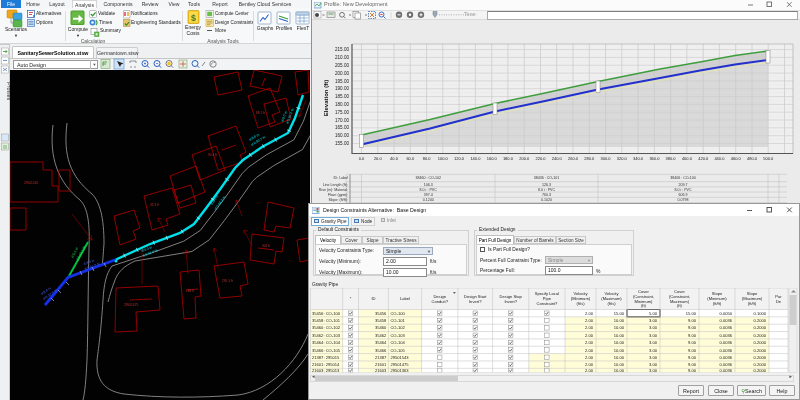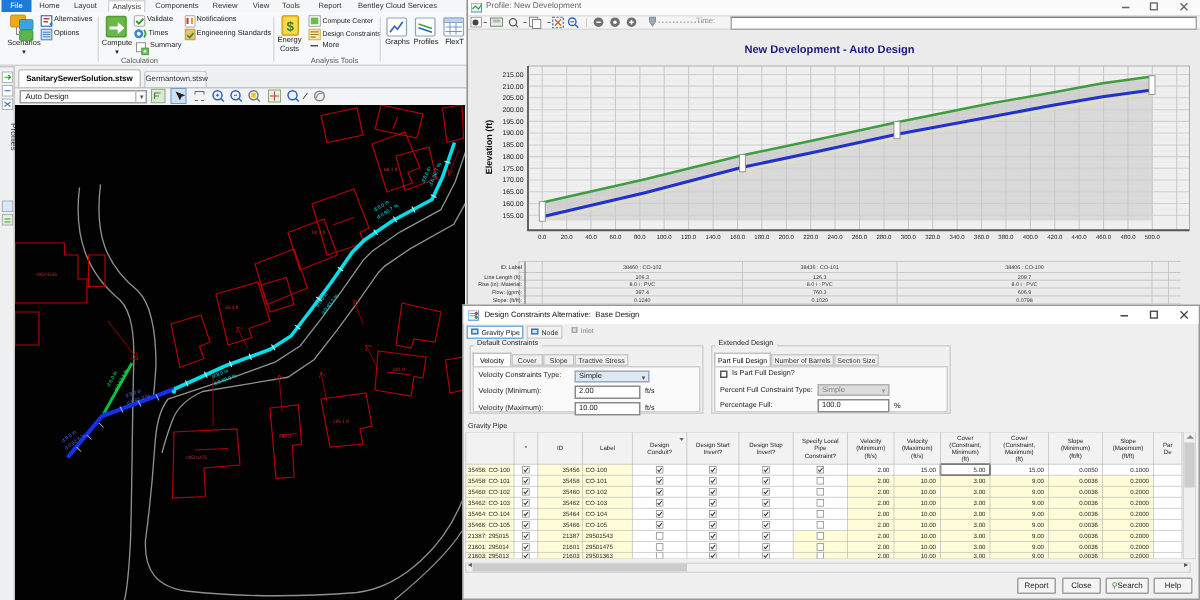--- a/index.html
+++ b/index.html
@@ -267,21 +267,20 @@
         <path d="M84.5,4.8 h3" stroke="#fff" stroke-width="1"></path>
   <circle cx="97" cy="4.8" r="3.2" fill="#707070"></circle>
         <circle cx="97" cy="4.8" r="1.2" fill="#fff"></circle>
   <circle cx="108" cy="4.8" r="3.2" fill="#707070"></circle>
         <path d="M106.5,4.8 h3 M108,3.3 v3" stroke="#fff" stroke-width="1"></path>
   <path d="M120,1.5 h4 v3 l-2,3 -2,-3 z" fill="#9aa8b8" stroke="#6a7a8a" stroke-width="0.5"></path>
   <path d="M126,4.8 h34" stroke="#aaa" stroke-width="1" stroke-dasharray="1 1.4"></path>
  </svg>
  <div style="position:absolute;left:152px;top:11px;font-size:5.2px;color:#9a9a9a;">Time:</div>
  <div style="position:absolute;left:175px;top:10.5px;width:311px;height:9px;background:#fff;border:1px solid #a9a9a9;border-top-color:#7f7f7f;"></div>
- <div style="position:absolute;left:101px;top:28px;width:280px;height:9px;font-size:7.4px;font-weight:bold;color:#1a1a80;text-align:center;">New Development - Auto Design</div>
 </div>
 <svg class="abs" style="left:311px;top:20px;" width="489" height="183" viewBox="0 20 489 183">
       <rect x="41" y="44" width="441" height="109.5" fill="#efefef" stroke="none"></rect>
       <polygon points="50.5,135 119,119.5 184,103.5 234,93 287,81.5 349,69 389,62 424,55.5 457,51 457,147 50.5,147" fill="#d9d9d9"></polygon>
       <polygon points="50.5,135 119,119.5 184,103.5 234,93 287,81.5 349,69 389,62 424,55.5 457,51 457,60 424,64.5 389,70.5 349,78 287,89.5 234,101 184,111.5 119,128.5 50.5,144.5" fill="#d0d0d0"></polygon>
       <path d="M41,53.5 H482 M41,61.3 H482 M41,69.2 H482 M41,77.0 H482 M41,84.8 H482 M41,92.6 H482 M41,100.5 H482 M41,108.3 H482 M41,116.1 H482 M41,123.9 H482 M41,131.8 H482 M41,139.6 H482" stroke="#e2e2e2" stroke-width="0.5" fill="none" stroke-dasharray="1 1"></path>
       <path d="M41,49.6 H482 M41,57.4 H482 M41,65.2 H482 M41,73.1 H482 M41,80.9 H482 M41,88.7 H482 M41,96.6 H482 M41,104.4 H482 M41,112.2 H482 M41,120.0 H482 M41,127.8 H482 M41,135.7 H482 M41,143.5 H482" stroke="#cfcfcf" stroke-width="0.7" fill="none"></path>
       <path d="M50.5,44 V153.5 M66.8,44 V153.5 M83.0,44 V153.5 M99.3,44 V153.5 M115.6,44 V153.5 M131.8,44 V153.5 M148.1,44 V153.5 M164.4,44 V153.5 M180.7,44 V153.5 M196.9,44 V153.5 M213.2,44 V153.5 M229.5,44 V153.5 M245.7,44 V153.5 M262.0,44 V153.5 M278.3,44 V153.5 M294.6,44 V153.5 M310.8,44 V153.5 M327.1,44 V153.5 M343.4,44 V153.5 M359.6,44 V153.5 M375.9,44 V153.5 M392.2,44 V153.5 M408.4,44 V153.5 M424.7,44 V153.5 M441.0,44 V153.5 M457.2,44 V153.5 M473.5,44 V153.5" stroke="#c9c9c9" stroke-width="0.7" fill="none"></path>
       <polyline points="50.5,147.0 119,131.0 184,114.0 234,103.5 287,92.0 349,80.5 389,73.0 424,67.0 457,62.5" stroke="#e6e6a8" stroke-width="0.8" fill="none"></polyline>
       <polyline points="50.5,135 119,119.5 184,103.5 234,93 287,81.5 349,69 389,62 424,55.5 457,51" stroke="#3e9e3e" stroke-width="1.6" fill="none"></polyline>

